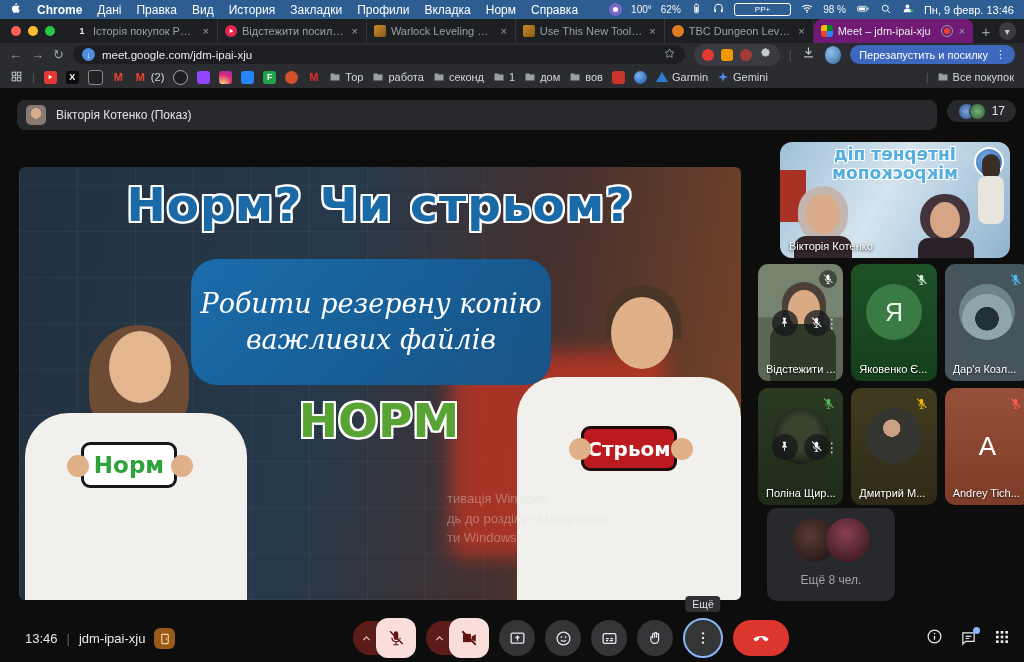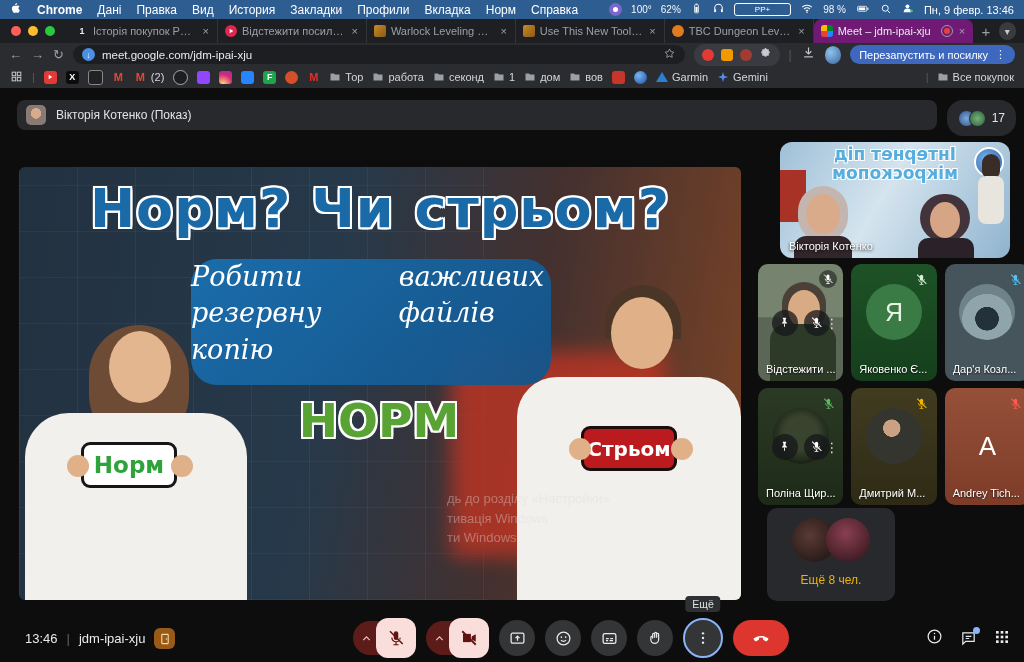--- a/index.html
+++ b/index.html
@@ -79,41 +79,41 @@
   .b-sw{background:radial-gradient(circle at 35% 35%,#7ab6f5,#1a4fa0);border-radius:50%;}
   .bfolder{display:flex;align-items:center;gap:4px;white-space:nowrap;}
   .garmin-tri{width:0;height:0;border-left:6px solid transparent;border-right:6px solid transparent;border-bottom:10px solid #2a7fd4;}
   .bm-right{margin-left:auto;display:flex;align-items:center;gap:8px;}
 
   
   .meet{position:absolute;top:88px;left:0;right:0;bottom:0;background:#0d0d0d;margin-left:9px;}
   .banner{position:absolute;top:12px;left:8px;width:920px;height:30px;background:#27292c;border-radius:8px;
           display:flex;align-items:center;gap:10px;padding:0 9px;color:#e3e3e3;font-size:12px;box-sizing:border-box;}
   .banner-av{width:20px;height:20px;border-radius:5px;background:radial-gradient(circle at 50% 42%,#d9ab8a 0 34%,#8a7a74 35% 100%);}
-  .countpill{position:absolute;top:12px;right:8px;height:36px;background:#27292c;border-radius:16px;
+  .countpill{position:absolute;top:12px;right:8px;height:22px;background:#27292c;border-radius:16px;
              display:flex;align-items:center;gap:6px;padding:0 11px;color:#e3e3e3;font-size:12px;}
   .cl{display:flex;}
   .cl i{width:15px;height:15px;border-radius:50%;border:1.5px solid #27292c;display:block;}
   .cl i:nth-child(1){background:radial-gradient(#7aa7d9,#31528a);}
   .cl i:nth-child(2){background:radial-gradient(#76b07a,#2c5e37);margin-left:-6px;}
 
   
   .slide{position:absolute;left:10px;top:79px;width:722px;height:433px;border-radius:6px;overflow:hidden;
          background:linear-gradient(100deg,#223140 0%,#26394a 42%,#43302f 68%,#7c4426 100%);}
   .sl-grid{position:absolute;left:0;top:0;width:470px;height:100%;
            background:repeating-linear-gradient(90deg,rgba(255,255,255,.05) 0 1px,transparent 1px 58px),
                       repeating-linear-gradient(0deg,rgba(255,255,255,.04) 0 1px,transparent 1px 46px);}
   .sl-red{position:absolute;left:432px;top:185px;width:215px;height:205px;background:#c03524;filter:blur(10px);opacity:.8;}
   .sl-org{position:absolute;left:512px;top:325px;width:210px;height:108px;background:#cf6b1f;filter:blur(9px);opacity:.85;}
   .outl{text-shadow:-2px -2px 0 #fff,2px -2px 0 #fff,-2px 2px 0 #fff,2px 2px 0 #fff,0 -2px 0 #fff,0 2px 0 #fff,-2px 0 0 #fff,2px 0 0 #fff;}
-  .sl-title{position:absolute;left:0;top:10px;width:100%;text-align:center;font-size:54px;font-weight:bold;
+  .sl-title{position:absolute;left:0;top:10px;width:100%;text-align:center;font-size:47px;font-weight:bold;
             color:#1a6aa8;font-family:"DejaVu Sans",sans-serif;letter-spacing:1px;}
   .sl-panel{position:absolute;left:172px;top:92px;width:360px;height:126px;border-radius:26px;
             background:linear-gradient(135deg,rgba(26,111,176,.95),rgba(19,84,138,.95));
-            display:flex;flex-direction:row;align-items:flex-start;justify-content:center;color:#fff;
+            display:flex;flex-direction:column;align-items:center;justify-content:center;color:#fff;
             font-size:27px;font-style:italic;line-height:1.35;font-family:"DejaVu Serif",serif;}
   .sl-verdict{position:absolute;left:170px;top:226px;width:380px;text-align:center;font-size:47px;font-weight:bold;
               color:#59a234;font-family:"DejaVu Sans",sans-serif;}
   .sl-body{position:absolute;left:168px;top:298px;width:390px;text-align:center;font-size:25px;font-weight:bold;
            color:#7d2433;line-height:1.35;font-family:"DejaVu Sans",sans-serif;}
   .sl-wm{position:absolute;left:428px;top:322px;color:rgba(220,220,220,.4);font-size:13px;line-height:1.5;}
   
   .girl,.boy{position:absolute;}
   .girl{left:0;top:150px;width:235px;height:283px;}
   .girl .hair{position:absolute;left:70px;top:8px;width:100px;height:120px;border-radius:50px;background:#6d4b35;}
@@ -179,21 +179,21 @@
   .t-rust{background:linear-gradient(180deg,#96503a,#7d3c28);}
   .hov{position:absolute;inset:0;display:flex;align-items:center;justify-content:center;gap:6px;}
   .hbtn{width:26px;height:26px;border-radius:50%;background:rgba(22,23,25,.75);color:#fff;
         display:flex;align-items:center;justify-content:center;}
   .hdots{position:absolute;right:5px;top:50%;transform:translateY(-50%);color:#e3e3e3;font-size:13px;}
   .trow3a{position:absolute;left:758px;top:420px;width:128px;height:93px;background:#28292d;border-radius:10px;}
   .ov-avs{position:absolute;left:50%;top:10px;transform:translateX(-50%);display:flex;}
   .ov-avs i{width:44px;height:44px;border-radius:50%;display:block;}
   .ov-avs i:nth-child(1){background:radial-gradient(circle at 40% 40%,#5a3a34,#18100f);}
   .ov-avs i:nth-child(2){background:radial-gradient(circle at 45% 35%,#8a4050,#2a1218);margin-left:-10px;}
-  .ov-label{position:absolute;left:0;bottom:14px;width:100%;text-align:center;color:#eab308;font-size:12px;}
+  .ov-label{position:absolute;left:0;bottom:14px;width:100%;text-align:center;color:#a3a3a3;font-size:12px;}
   .trow3b{position:absolute;left:894px;top:420px;width:128px;height:93px;border-radius:10px;overflow:hidden;
           background:linear-gradient(180deg,#4c6789,#3e5777);}
   .trow3b .tav{width:52px;height:52px;top:8px;
           background:radial-gradient(circle at 48% 40%,#caa183 0 20%,#2c3340 21% 100%);}
 
   
   .botbar{position:absolute;left:0;right:0;bottom:0;height:44px;}
   .meta{position:absolute;left:16px;bottom:13px;display:flex;align-items:center;gap:9px;color:#e8eaed;font-size:13px;}
   .doorbadge{width:21px;height:21px;border-radius:6px;background:#9a5a17;color:#f5d9a8;
              display:flex;align-items:center;justify-content:center;}
@@ -592,22 +592,22 @@
         <div class="hand" style="left:162px;top:153px;"></div>
       </div>
 
       <div class="sl-title outl">Норм? Чи стрьом?</div>
       <div class="sl-panel">
         <span>Робити резервну копію</span>
         <span>важливих файлів</span>
       </div>
       <div class="sl-verdict outl">НОРМ</div>
       <div class="sl-wm">
+        <div>тивація Windows</div>
         <div>дь до розділу «Настройки»</div>
-        <div>тивація Windows</div>
         <div>ти Windows</div>
       </div>
     </div>
 
     <div class="presenter">
       <div class="pres-red"></div>
       <div class="mirr">
         <div>Інтернет під</div>
         <div>мікроскопом</div>
       </div>

